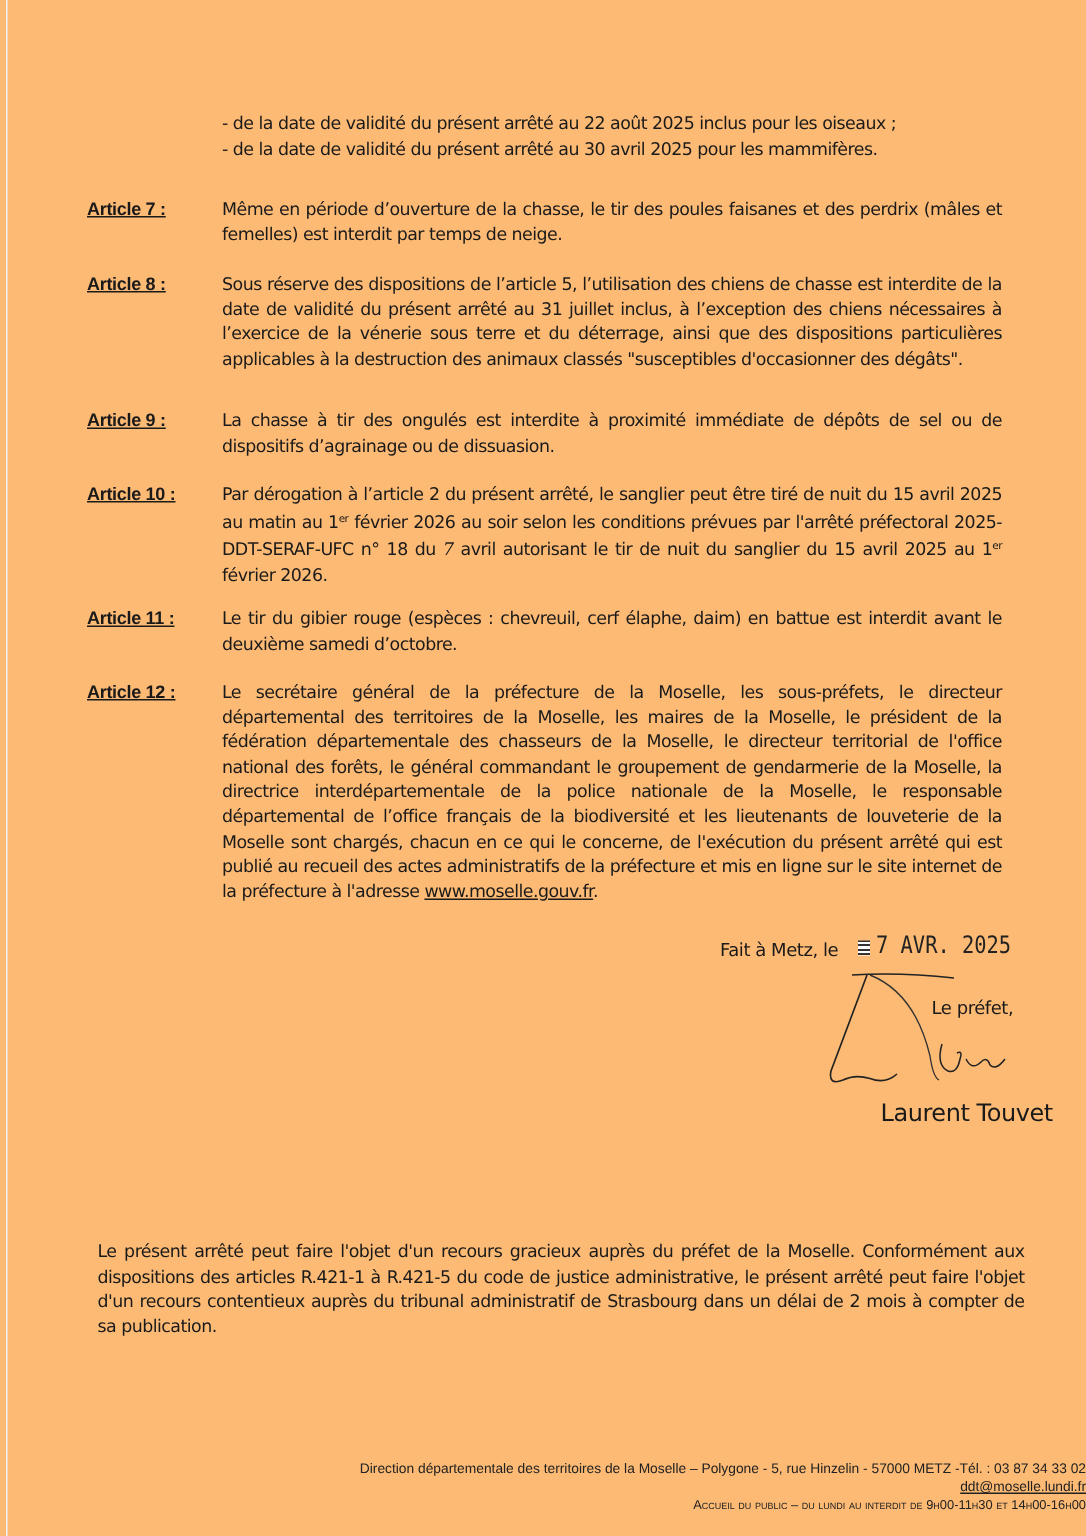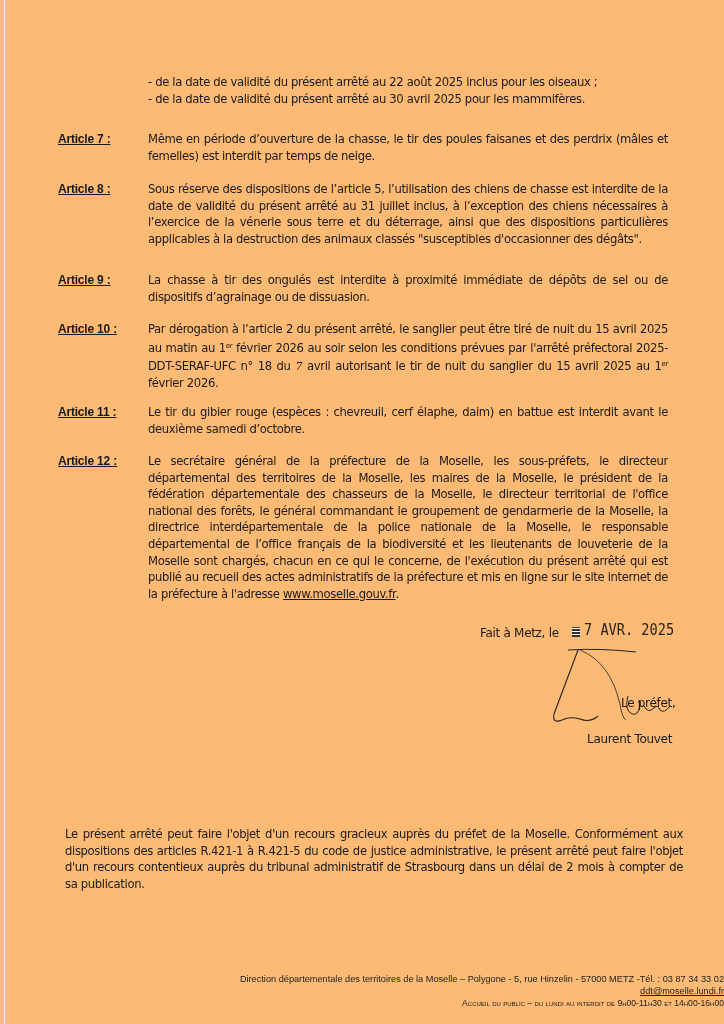--- a/index.html
+++ b/index.html
@@ -23,22 +23,22 @@
   .sup { font-size: 7px; vertical-align: 4px; }
   .link { text-decoration: underline; }
 
   .done { position: absolute; left: 480px; top: 626px; font-family: "DejaVu Sans", sans-serif;
           font-size: 12px; letter-spacing: -0.3px; }
   .stamp { position: absolute; left: 572px; top: 620px; font-family: "DejaVu Sans Mono", monospace;
            font-size: 16px; letter-spacing: 0px; transform: scaleX(0.85); transform-origin: left;
            color: #222; }
   .stamp-bar { position: absolute; left: 572px; top: 627px; width: 8px; height: 10px;
                background: repeating-linear-gradient(0deg, #333 0 1.5px, #fff 1.5px 3px); }
-  .prefet { position: absolute; left: 621px; top: 665px; font-size: 12px; letter-spacing: -0.3px; margin-top: 31px; }
-  .signer { position: absolute; left: 587px; top: 732px; font-size: 12px; letter-spacing: -0.3px; }
+  .prefet { position: absolute; left: 621px; top: 665px; font-size: 12px; letter-spacing: -0.3px; }
+  .signer { position: absolute; left: 587px; top: 732px; font-size: 16px; letter-spacing: -0.3px; }
   .signature { position: absolute; left: 540px; top: 644px; width: 150px; height: 86px; }
 
   .recours { position: absolute; left: 65px; top: 826px; width: 618px; }
   .recours p { margin: 0; }
 
   .footer { position: absolute; left: 0; top: 973px; width: 724px; text-align: right;
             font-family: "Liberation Sans", sans-serif; font-size: 9.2px; line-height: 12px; color: #222; }
   .footer .sc { font-variant: small-caps; font-size: 8.6px; }
 </style>
 </head>

